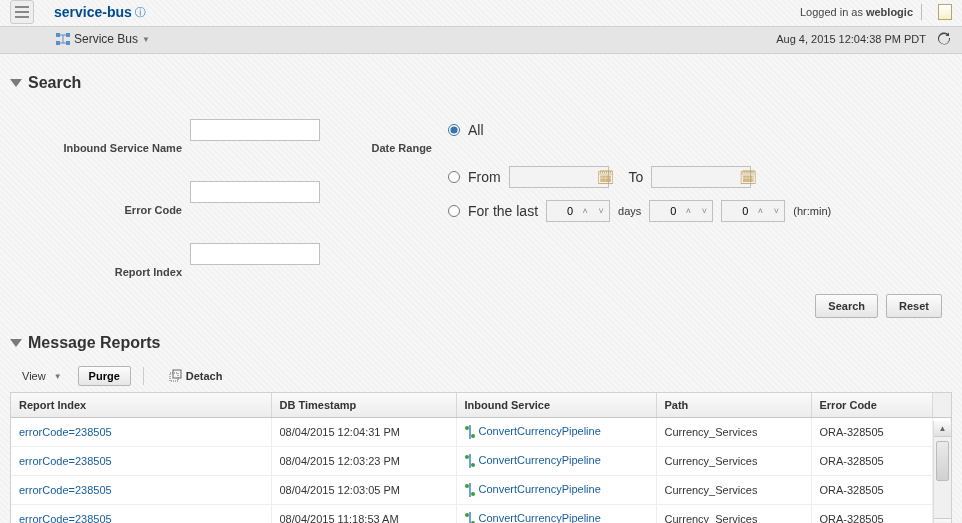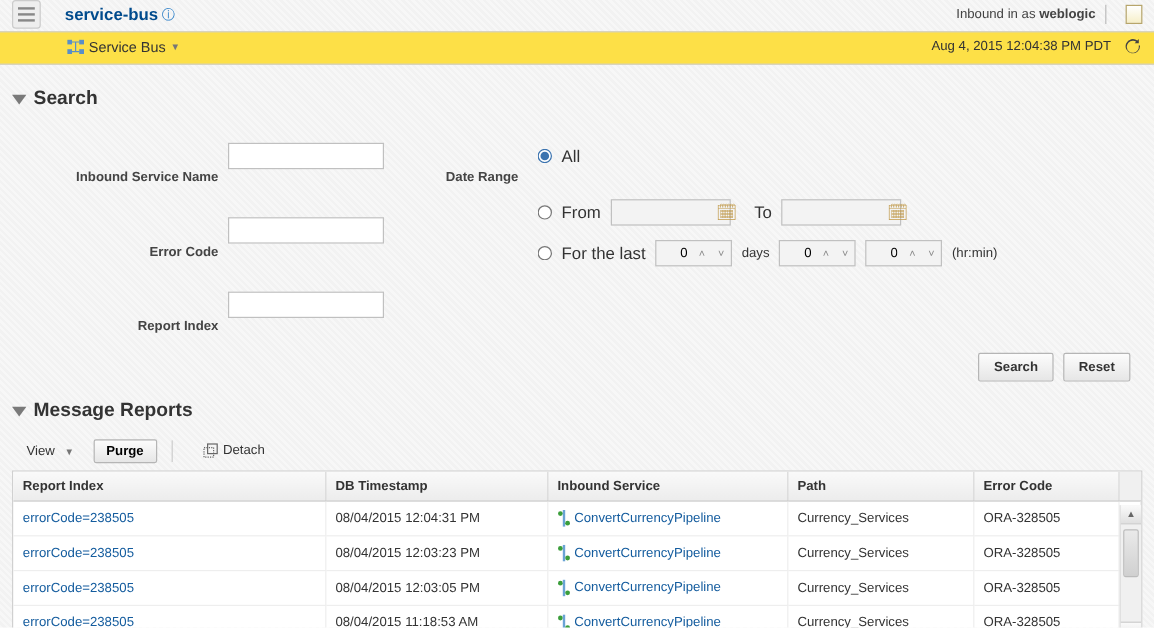--- a/index.html
+++ b/index.html
@@ -54,21 +54,21 @@
     background: linear-gradient(#fff,#f6efc9);
     margin-left: 8px;
     cursor: pointer;
   }
   .divider-v { width:1px; height:16px; background:#bbb; margin: 0 8px; }
   .subheader {
     display: flex; align-items: center;
     padding: 4px 10px 6px 56px;
     border-top: 1px solid #d0d0d0;
     border-bottom: 1px solid #d0d0d0;
-    background: #fde047;
+    background: #e5e5e5;
   }
   .sb-icon {
     width: 14px; height: 12px;
     margin-right: 4px;
   }
   .sb-icon svg { display:block; }
   .sub-label { color: #333; font-size: 12px; }
   .dropdown-tri { font-size: 8px; color: #777; margin-left: 4px; cursor:pointer;}
   .timestamp {
     margin-left: auto; font-size: 11px; color: #333;
@@ -142,21 +142,21 @@
   .toolbar {
     display:flex; align-items:center; gap:8px;
     padding: 6px 4px;
   }
   .toolbar .view { padding: 3px 8px; cursor:pointer; display:flex; align-items:center; gap:4px;}
   .toolbar .btn-sm {
     background: linear-gradient(#fcfcfc,#e6e6e6);
     border: 1px solid #b5b5b5; border-radius:2px;
     padding: 3px 10px; font-size:11px; font-weight:bold; cursor:pointer;
   }
-  .toolbar .link { display:flex; gap:4px; cursor:pointer; margin-left:12px;}
+  .toolbar .link { display:flex; align-items:center; gap:4px; cursor:pointer; margin-left:12px;font-weight:bold;}
   .detach-icon svg { display:block; }
   .tool-divider { width:1px; height:18px; background:#ccc; margin:0 4px; }
 
   .table-container {
     border: 1px solid #d0d0d0;
     background: #fff;
     max-height: 170px;
     overflow: hidden;
     position: relative;
   }
@@ -209,21 +209,21 @@
 
 <div class="header">
   <div class="menu-icon">
     <span></span>
       <span></span>
       <span></span>
   </div>
   <span class="title">service-bus</span>
   <span class="info-icon">ⓘ</span>
   <div class="logged-in">
-    <span>Inbound in as</span>
+    <span>Logged in as</span>
     <b>weblogic</b>
     <div class="divider-v"></div>
     <div class="doc-icon"></div>
   </div>
 </div>
 
 <div class="subheader">
   <span class="sb-icon">
     <svg width="14" height="12">
         <rect x="0" y="0" width="4" height="4" fill="#5a8fc7"></rect>

